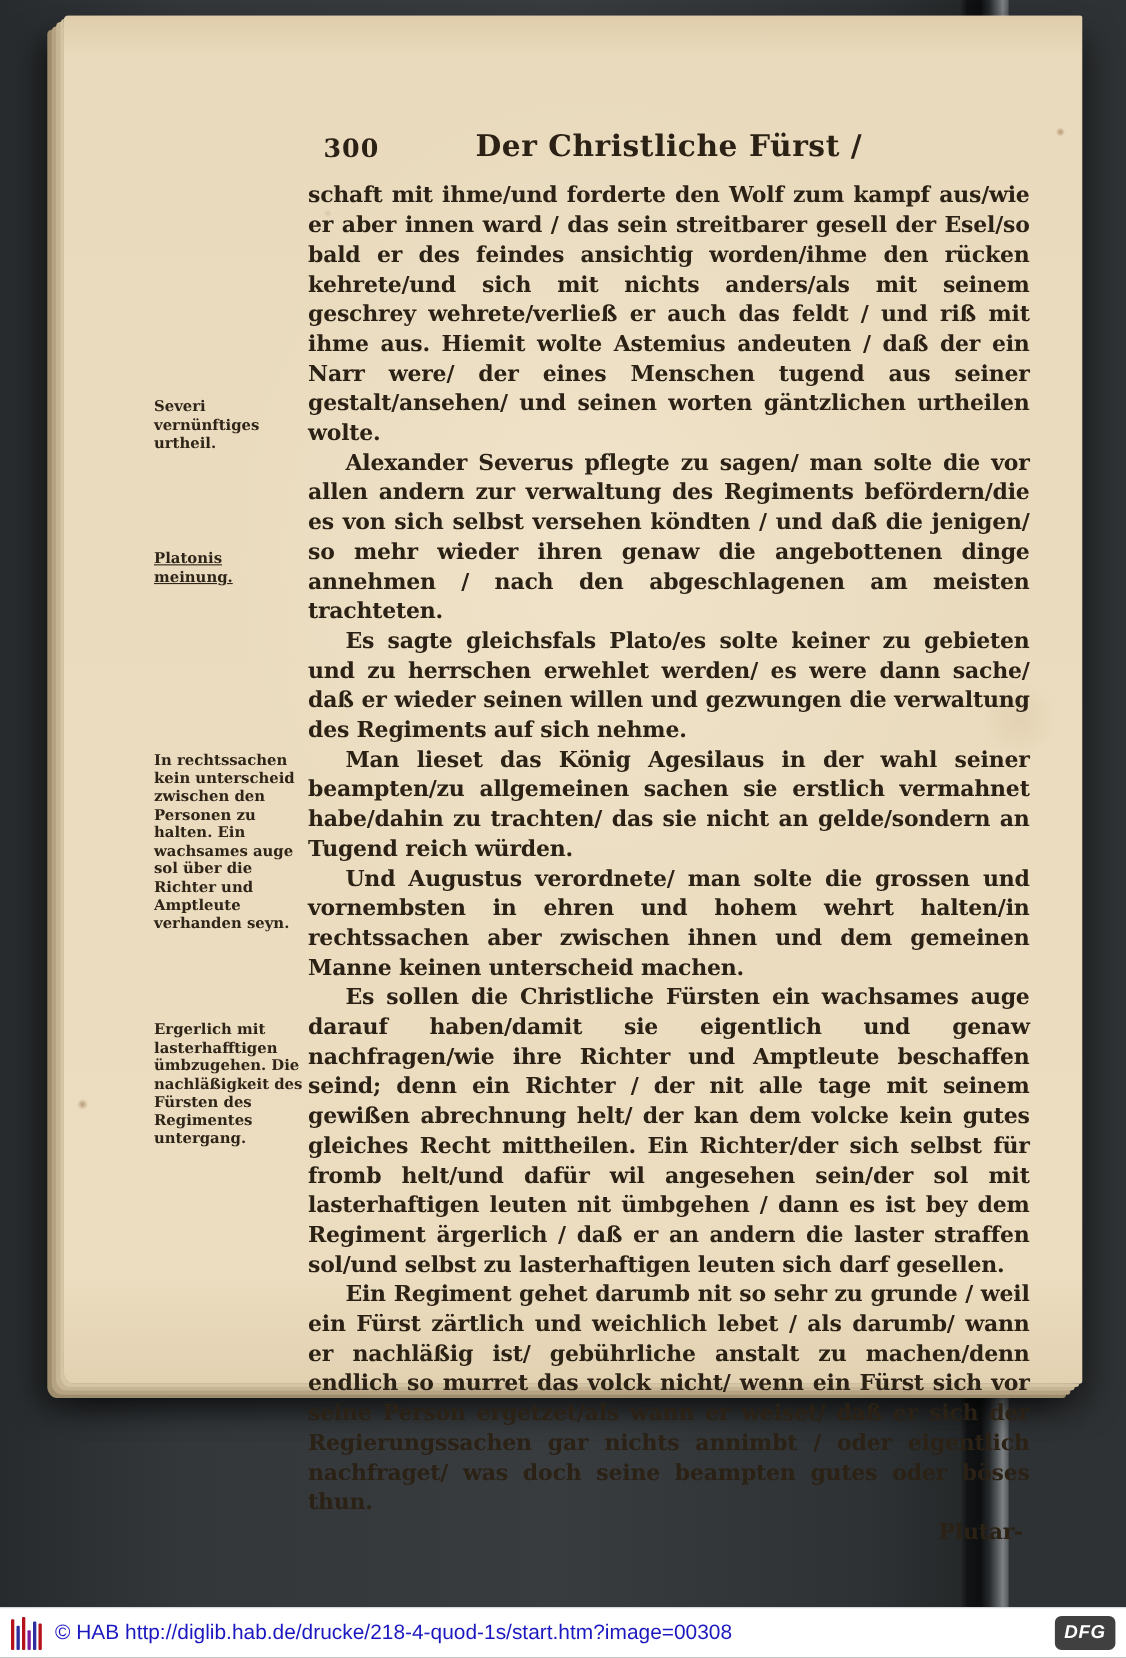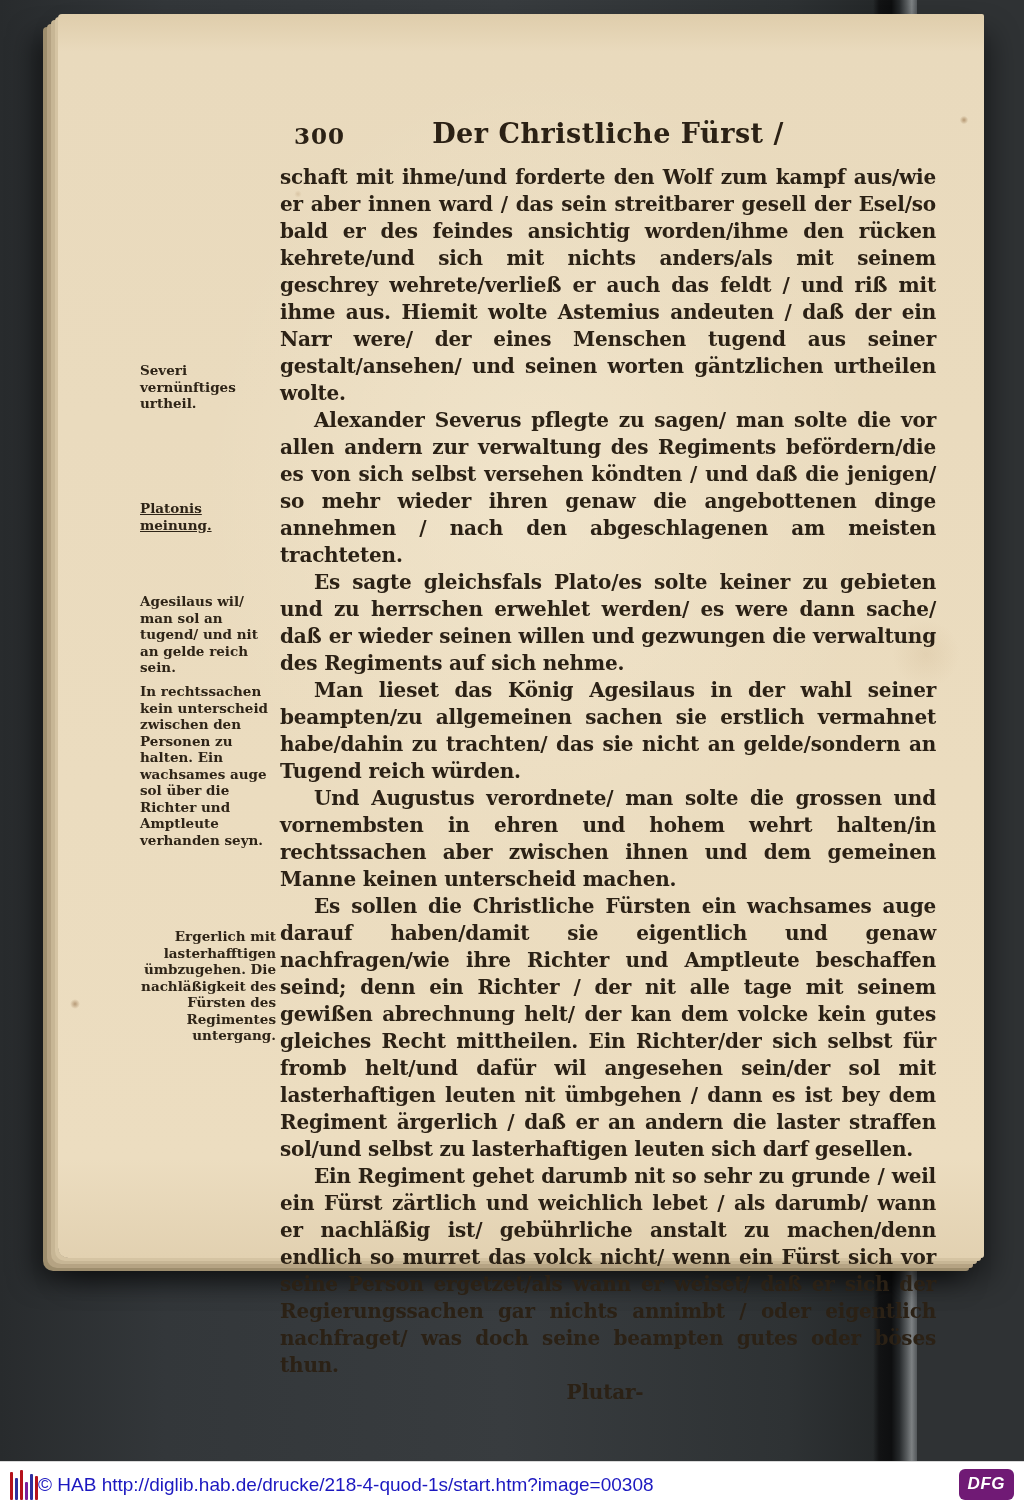--- a/index.html
+++ b/index.html
@@ -81,54 +81,55 @@
     line-height: 16.5px;
     font-weight: 700;
     color: #2e2417;
     text-align: left;
   }
   .n1 { top: 226px; }
   .n2 { top: 348px; }
   .n3 { top: 486px; text-decoration: underline; }
   .n4 { top: 579px; }
   .n5 { top: 669px; }
-  .n6 { top: 914px; text-align: right; }
+  .n6 { top: 914px; }
   .main-text {
     position: absolute;
     left: 222px;
     top: 150px;
     width: 656px;
     color: #2b2115;
     font-size: 20px;
     line-height: 27px;
     font-weight: 700;
     text-align: justify;
     letter-spacing: -0.2px;
   }
   .para {
     margin: 0;
     text-indent: 34px;
   }
   .para.first { text-indent: 0; }
   .catchword {
-    text-align: center;
+    text-align: right;
     padding-right: 6px;
     font-weight: 700;
   }
   .footer {
     position: absolute;
     left: 0;
     bottom: 0;
     width: 1024px;
     height: 46px;
     background: #ffffff;
     border-top: 1px solid #d8d8d8;
     box-sizing: border-box;
     display: flex;
     align-items: center;
+    gap: 12px;
     padding: 0 10px;
     font-family: "Liberation Sans", sans-serif;
     z-index: 2;
     justify-content: space-between;
   }
   .hab-logo {
     display: flex;
     align-items: flex-end;
     gap: 2px;
     height: 30px;
@@ -144,21 +145,21 @@
     font-size: 19px;
     color: #1c18c0;
     white-space: nowrap;
   }
   .footer-text a {
     color: #1c18c0;
     text-decoration: none;
   }
   .dfg-logo {
     margin-left: auto;
-    background: #701a75;
+    background: #404040;
     color: #ffffff;
     font-weight: bold;
     font-style: italic;
     font-size: 17px;
     padding: 5px 9px 6px 9px;
     border-radius: 6px;
     letter-spacing: 0.5px;
     cursor: pointer;
   }
 </style>
@@ -170,21 +171,20 @@
 
   <div class="paper">
 
     <div class="page-header">
       <span class="page-number">300</span>
       <span class="running-title">Der Christliche Fürst /</span>
     </div>
 
     <div class="mnote n2">Severi vernünftiges urtheil.</div>
     <div class="mnote n3">Platonis meinung.</div>
-    <div class="mnote n4">Agesilaus wil/ man sol an tugend/ und nit an gelde reich sein.</div>
     <div class="mnote n5">In rechtssachen kein unterscheid zwischen den Personen zu halten. Ein wachsames auge sol über die Richter und Amptleute verhanden seyn.</div>
     <div class="mnote n6">Ergerlich mit lasterhafftigen ümbzugehen. Die nachläßigkeit des Fürsten des Regimentes untergang.</div>
 
     <div class="main-text">
       <p class="para first">schaft mit ihme/und forderte den Wolf zum kampf aus/wie er aber innen ward / das sein streitbarer gesell der Esel/so bald er des feindes ansichtig worden/ihme den rücken kehrete/und sich mit nichts anders/als mit seinem geschrey wehrete/verließ er auch das feldt / und riß mit ihme aus.  Hiemit wolte Astemius andeuten / daß der ein Narr were/ der eines Menschen tugend aus seiner gestalt/ansehen/ und seinen worten gäntzlichen urtheilen wolte.</p>
       <p class="para">Alexander Severus pflegte zu sagen/ man solte die vor allen andern zur verwaltung des Regiments befördern/die es von sich selbst versehen köndten / und daß die jenigen/ so mehr wieder ihren genaw die angebottenen dinge annehmen / nach den abgeschlagenen am meisten trachteten.</p>
       <p class="para">Es sagte gleichsfals Plato/es solte keiner zu gebieten und zu herrschen erwehlet werden/ es were dann sache/ daß er wieder seinen willen und gezwungen die verwaltung des Regiments auf sich nehme.</p>
       <p class="para">Man lieset das König Agesilaus in der wahl seiner beampten/zu allgemeinen sachen sie erstlich vermahnet habe/dahin zu trachten/ das sie nicht an gelde/sondern an Tugend reich würden.</p>
       <p class="para">Und Augustus verordnete/ man solte die grossen und vornembsten in ehren und hohem wehrt halten/in rechtssachen aber zwischen ihnen und dem gemeinen Manne keinen unterscheid machen.</p>
       <p class="para">Es sollen die Christliche Fürsten ein wachsames auge darauf haben/damit sie eigentlich und genaw nachfragen/wie ihre Richter und Amptleute beschaffen seind; denn ein Richter / der nit alle tage mit seinem gewißen abrechnung helt/ der kan dem volcke kein gutes gleiches Recht mittheilen. Ein Richter/der sich selbst für fromb helt/und dafür wil angesehen sein/der sol mit lasterhaftigen leuten nit ümbgehen / dann es ist bey dem Regiment ärgerlich / daß er an andern die laster straffen sol/und selbst zu lasterhaftigen leuten sich darf gesellen.</p>

